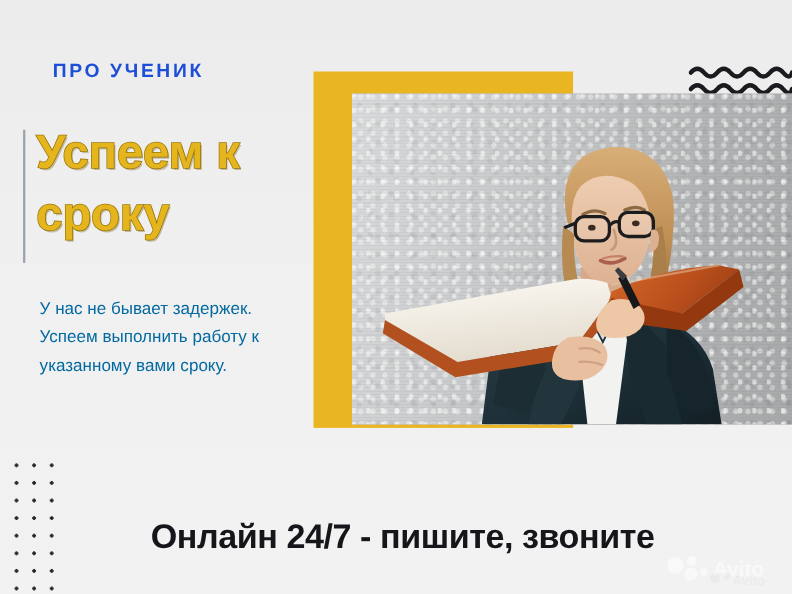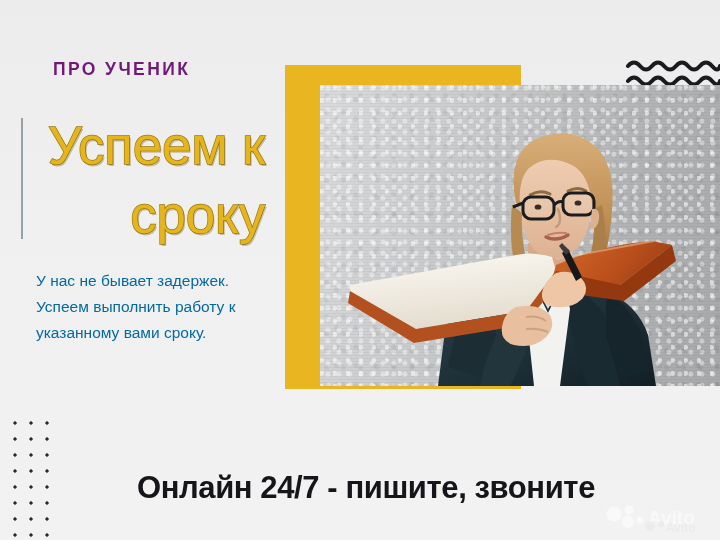--- a/index.html
+++ b/index.html
@@ -88,51 +88,50 @@
     background-image: radial-gradient(#2a2a2e 1.5px, transparent 1.7px);
     background-size: 16px 16px;
     background-position: 3px 3px;
   }
 
   
   .eyebrow {
     position: absolute;
     left: 48px;
     top: 54px;
-    margin: 5px;
+    margin: 0;
     font-size: 17.5px;
     font-weight: 700;
     letter-spacing: 2.4px;
-    color: #701a75;
+    color: #1d4ed8;
   }
 
   .rule {
     position: absolute;
     left: 21px;
     top: 118px;
     width: 2px;
     height: 121px;
     background: #9aa0a8;
   }
 
   .headline {
     position: absolute;
     left: 33px;
     top: 112px;
     width: 232px;
     margin: 0;
-    font-size: 53px;
+    font-size: 43px;
     line-height: 1.30;
-    font-weight: 400;
+    font-weight: 700;
     color: #e5b51d;
     letter-spacing: -0.2px;
     -webkit-text-stroke: 1.4px #9d7b12;
     paint-order: stroke fill;
     text-shadow: 1.5px 1.5px 0 rgba(120,92,12,.35);
-    text-align: right;
   }
 
   .body-copy {
     position: absolute;
     left: 36px;
     top: 268px;
     width: 205px;
     margin: 0;
     font-size: 15.5px;
     line-height: 1.68;

